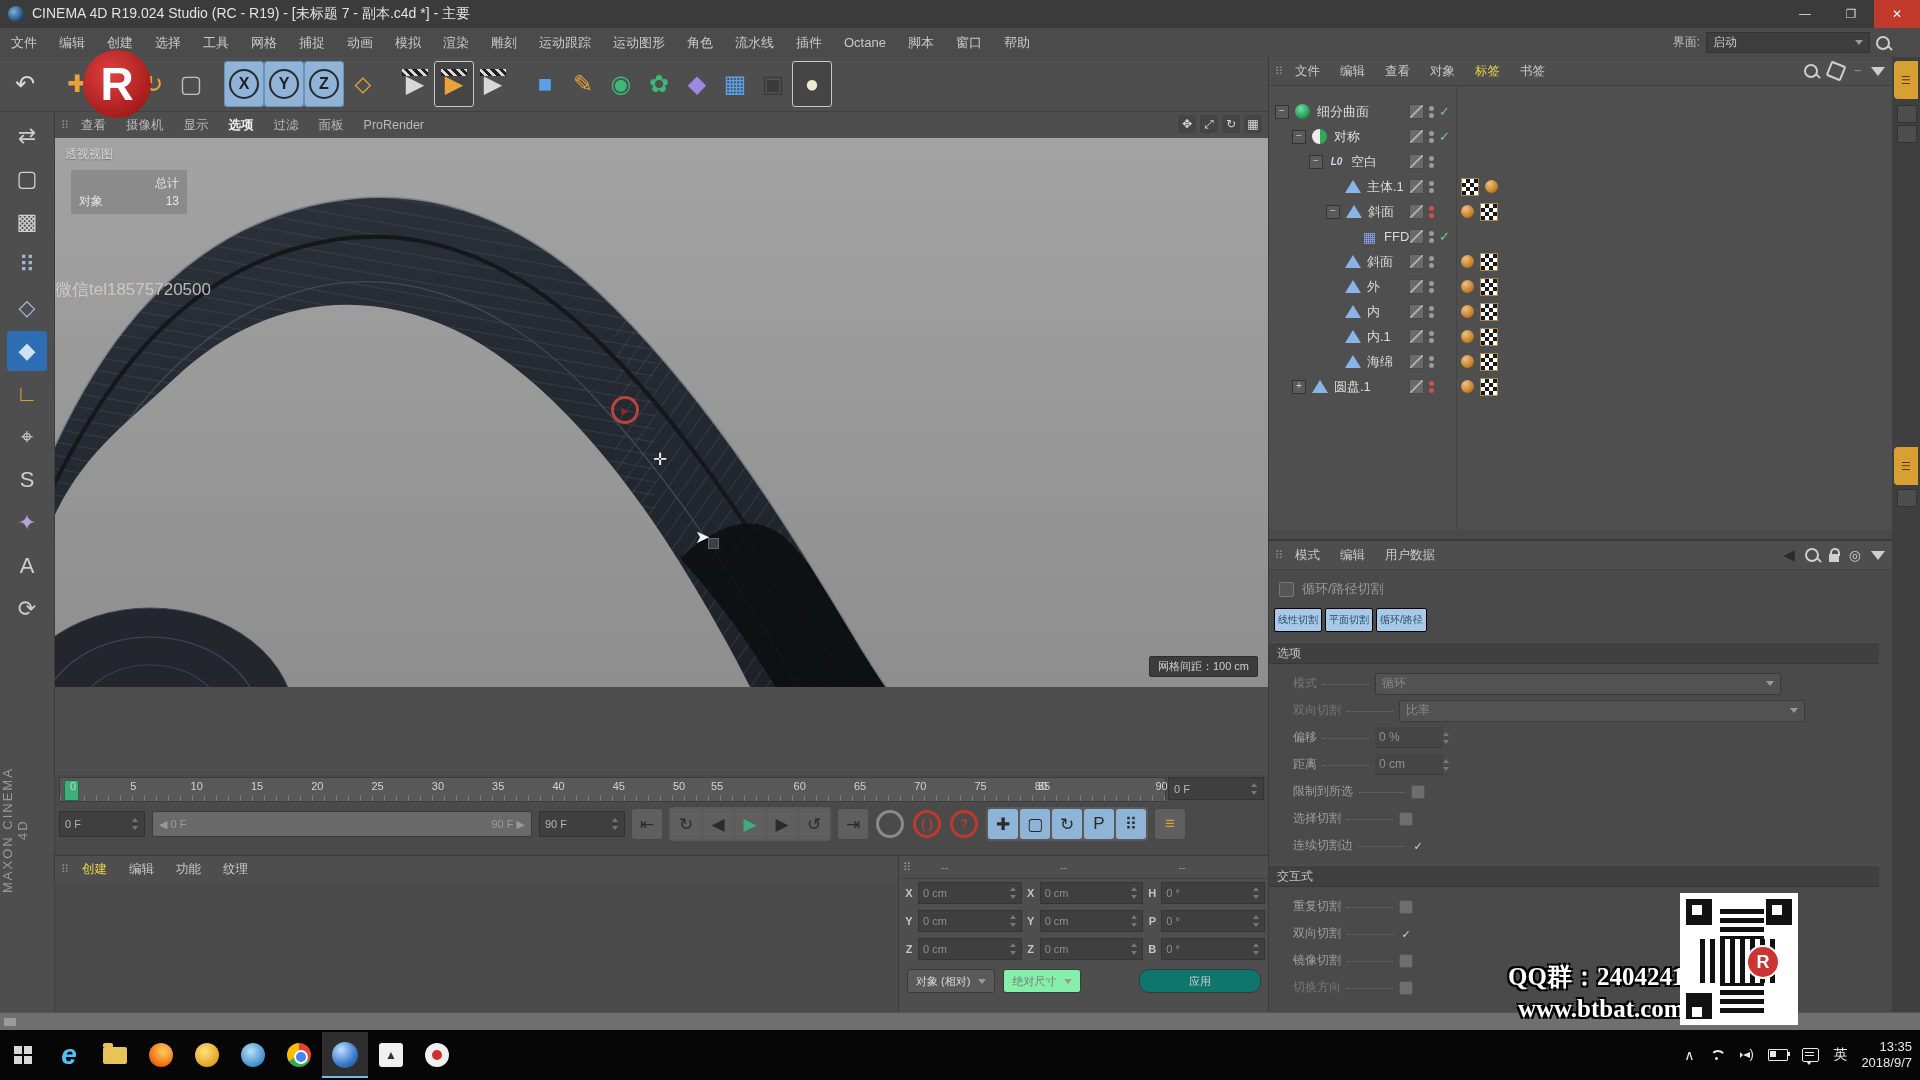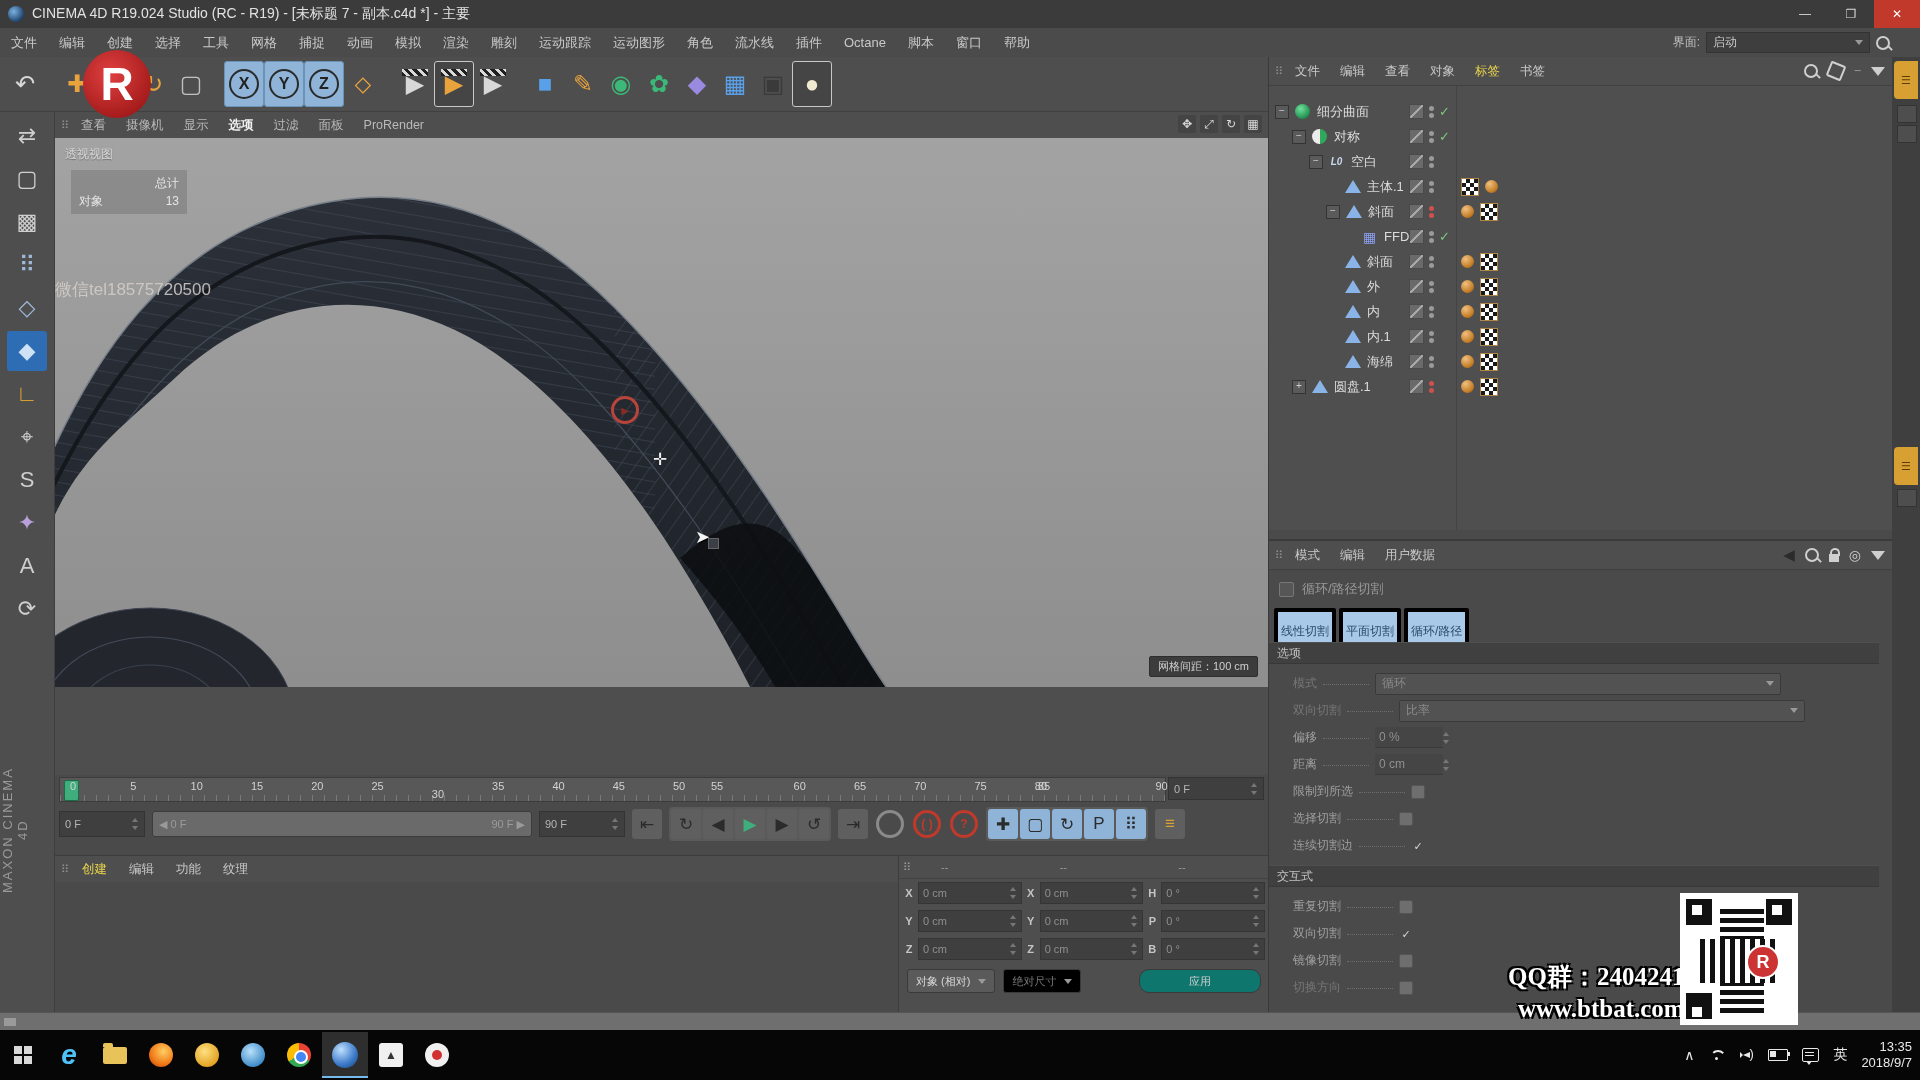--- a/index.html
+++ b/index.html
@@ -105,21 +105,21 @@
   .co-row{display:flex;align-items:center;height:28px;padding:0 4px;gap:3px;}
   .co-lab{width:12px;text-align:center;font-weight:bold;color:#c5c5c5;}
   .co-field{flex:1;height:20px;background:#3f3f3f;border:1px solid #353535;color:#8f8f8f;
             display:flex;align-items:center;justify-content:space-between;padding:0 4px;}
   .spin-arrows{display:inline-block;width:7px;height:12px;position:relative;}
   .spin-arrows::before{content:"";position:absolute;top:0;left:0;border-left:3.5px solid transparent;border-right:3.5px solid transparent;border-bottom:4px solid #777;}
   .spin-arrows::after{content:"";position:absolute;bottom:0;left:0;border-left:3.5px solid transparent;border-right:3.5px solid transparent;border-top:4px solid #777;}
   .co-bottom{display:flex;gap:8px;padding:6px 8px;align-items:center;}
   .co-drop{height:22px;background:#5a5a5a;border:1px solid #3a3a3a;border-radius:3px;color:#d8d8d8;
            display:flex;align-items:center;gap:8px;padding:0 8px;}
-  .co-drop.grayed{color:#7a7a7a;background:#000000;}
+  .co-drop.grayed{color:#7a7a7a;background:#86efac;}
   .co-apply{height:22px;flex:1;max-width:120px;margin-left:auto;background:#0f766e;border:1px solid #3a3a3a;border-radius:10px;
             color:#d0d0d0;display:flex;align-items:center;justify-content:center;}
   
   .rightpanel{position:absolute;left:1268px;top:57px;width:624px;height:955px;background:#4a4a4a;border-left:1px solid #3a3a3a;}
   .om{position:absolute;left:0;top:0;width:624px;height:473px;background:#4f4f4f;}
   .panel-head{height:28px;background:#4e4e4e;border-bottom:1px solid #404040;display:flex;align-items:center;
               font-size:12.5px;color:#c9c9c9;padding-left:6px;position:relative;}
   .panel-head .menu-item{padding:0 10px;}
   .panel-head .hl{color:#e8d44c;}
   .head-icons{position:absolute;right:8px;top:0;height:28px;display:flex;align-items:center;gap:10px;color:#cfcfcf;}
@@ -151,22 +151,22 @@
   .tag-checker{width:16px;height:16px;border:1px solid #b08548;background:#fff;
     background-image:linear-gradient(45deg,#1a1a1a 25%,transparent 25%,transparent 75%,#1a1a1a 75%),
                      linear-gradient(45deg,#1a1a1a 25%,transparent 25%,transparent 75%,#1a1a1a 75%);
     background-size:8px 8px;background-position:0 0,4px 4px;}
   .tag-sphere{width:13px;height:13px;border-radius:50%;background:radial-gradient(circle at 35% 30%,#f0c080,#c07820 70%,#8a5010);}
   
   .am{position:absolute;left:0;top:482px;width:624px;height:473px;background:#4a4a4a;border-top:2px solid #3a3a3a;font-size:12px;}
   .am-title{display:flex;align-items:center;gap:8px;color:#9a9a9a;font-size:13px;padding:10px 0 0 10px;}
   .am-cb{width:13px;height:13px;border:1px solid #777;border-radius:2px;background:#565656;}
   .am-tabs{display:flex;gap:3px;padding:10px 0 0 5px;}
-  .am-tab{min-width:40px;height:22px;background:#a9c9e8;border:4px solid #000000;border-radius:2px;color:#2a4a6a;
-          font-size:12px;display:flex;align-items:center;justify-content:center;padding:8px 3px;}
+  .am-tab{min-width:40px;height:22px;background:#a9c9e8;border:1px solid #000000;border-radius:2px;color:#2a4a6a;
+          font-size:10px;display:flex;align-items:center;justify-content:center;padding:0 3px;}
   .am-rows{position:absolute;left:0;top:95px;right:14px;bottom:0;}
   .am-section{height:20px;background:#404040;border-top:1px solid #4f4f4f;border-bottom:1px solid #383838;color:#c0c0c0;
               display:flex;align-items:center;padding-left:8px;margin:6px 0;}
   .am-row{display:flex;align-items:center;height:27px;padding-left:24px;color:#9f9f9f;}
   .am-row .lab{flex:none;}
   .am-row .lead{width:46px;border-bottom:1px dotted #6e6e6e;margin:0 6px 0 6px;height:1px;}
   .am-drop{flex:1;max-width:392px;height:20px;background:#5a5a5a;border:1px solid #3a3a3a;border-radius:2px;color:#9a9a9a;
            display:flex;align-items:center;justify-content:space-between;padding:0 6px;}
   .am-drop.grayed{background:#525252;color:#8a8a8a;}
   .am-val{width:60px;height:20px;background:#454545;border-bottom:1px solid #3a3a3a;color:#8f8f8f;
@@ -451,21 +451,21 @@
   <div class="timeline">
     <div class="ruler" id="ruler">
       <div class="minor"></div>
       <div class="playhead"></div>
     <span class="tick-num" style="left: 10px;">0</span>
         <span class="tick-num" style="left: 70.3px;">5</span>
         <span class="tick-num" style="left: 130.6px;">10</span>
         <span class="tick-num" style="left: 190.9px;">15</span>
         <span class="tick-num" style="left: 251.2px;">20</span>
         <span class="tick-num" style="left: 311.5px;">25</span>
-        <span class="tick-num" style="left: 371.8px; margin-top: 8px;">30</span>
+        <span class="tick-num" style="left: 371.8px;">30</span>
         <span class="tick-num" style="left: 432.1px;">35</span>
         <span class="tick-num" style="left: 492.4px;">40</span>
         <span class="tick-num" style="left: 552.7px;">45</span>
         <span class="tick-num" style="left: 613px;">50</span>
         <span class="tick-num" style="left: 651px;">55</span>
         <span class="tick-num" style="left: 733.6px;">60</span>
         <span class="tick-num" style="left: 793.9px;">65</span>
         <span class="tick-num" style="left: 854.2px;">70</span>
         <span class="tick-num" style="left: 914.5px;">75</span>
         <span class="tick-num" style="left: 974.8px;">80</span>

